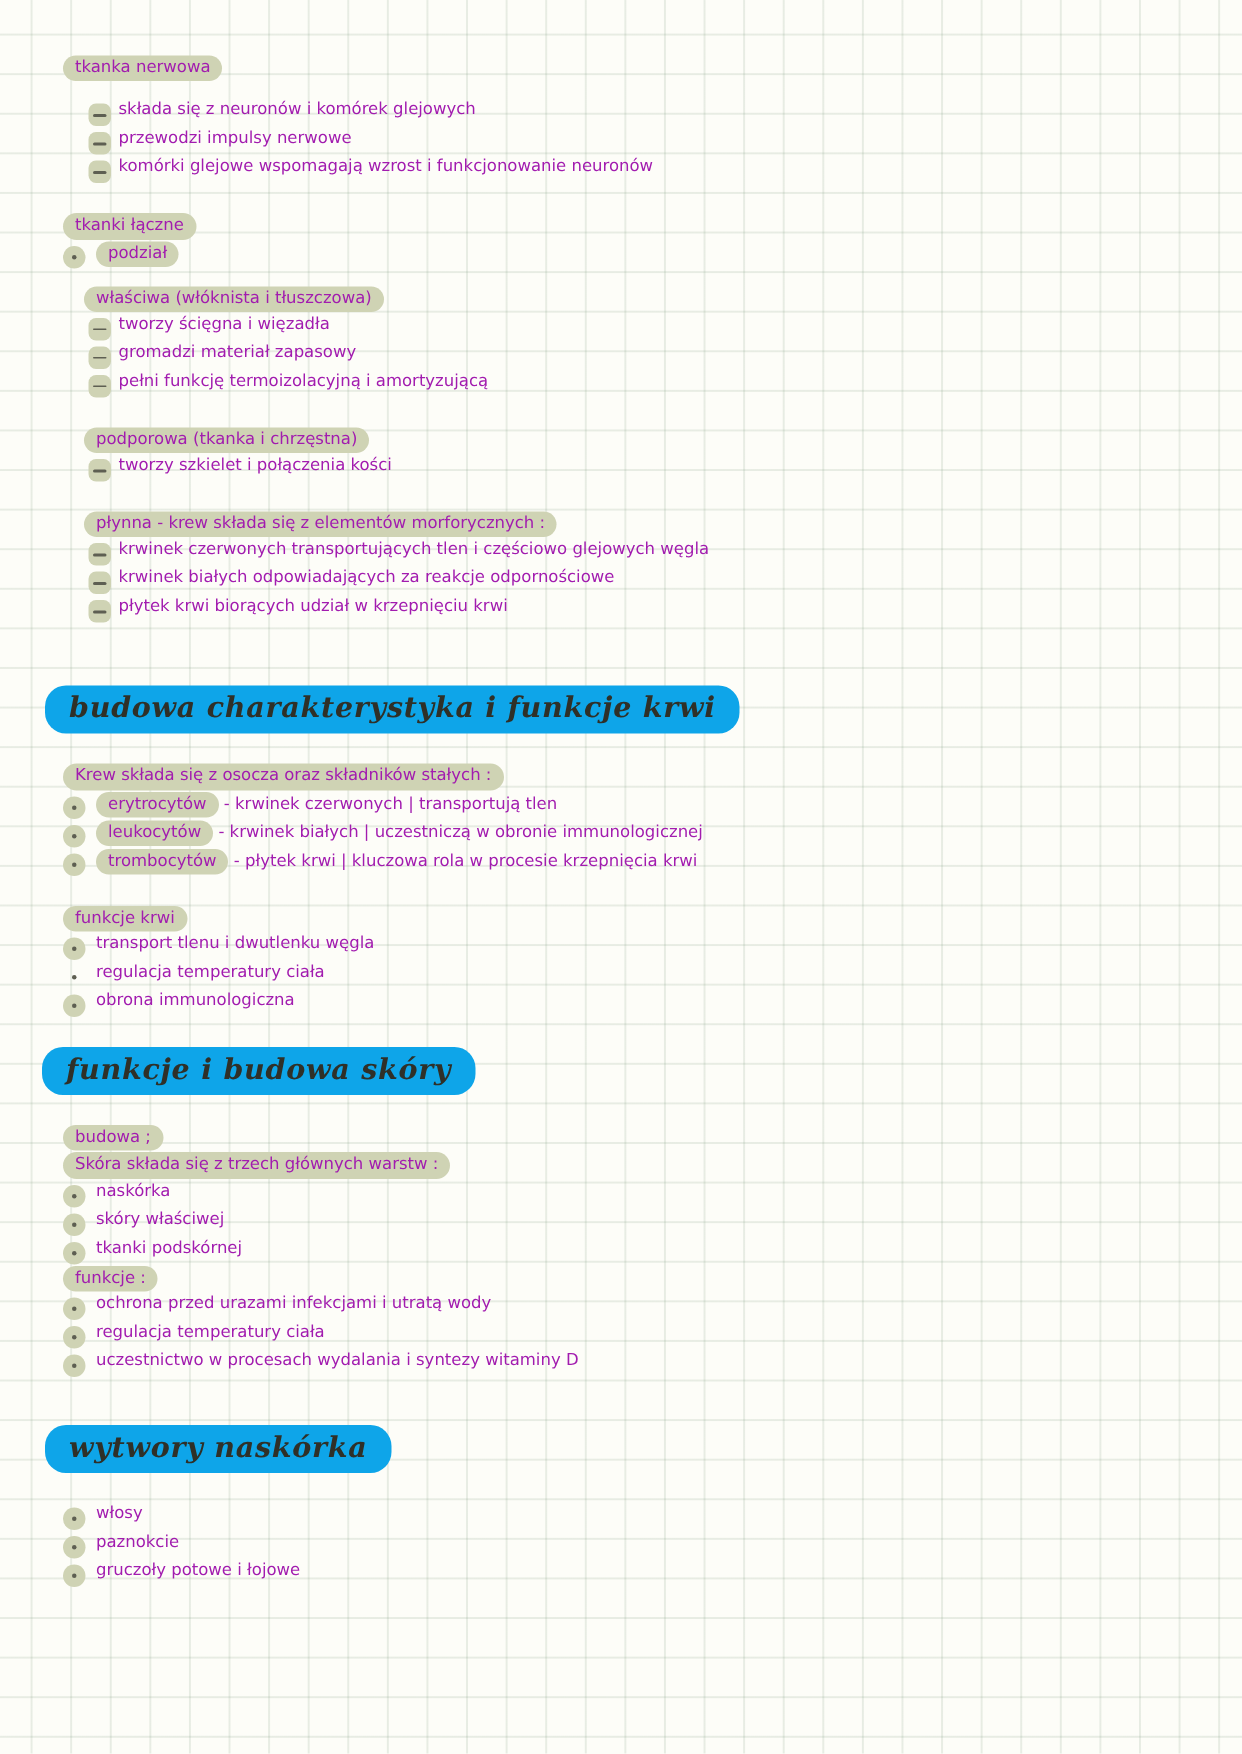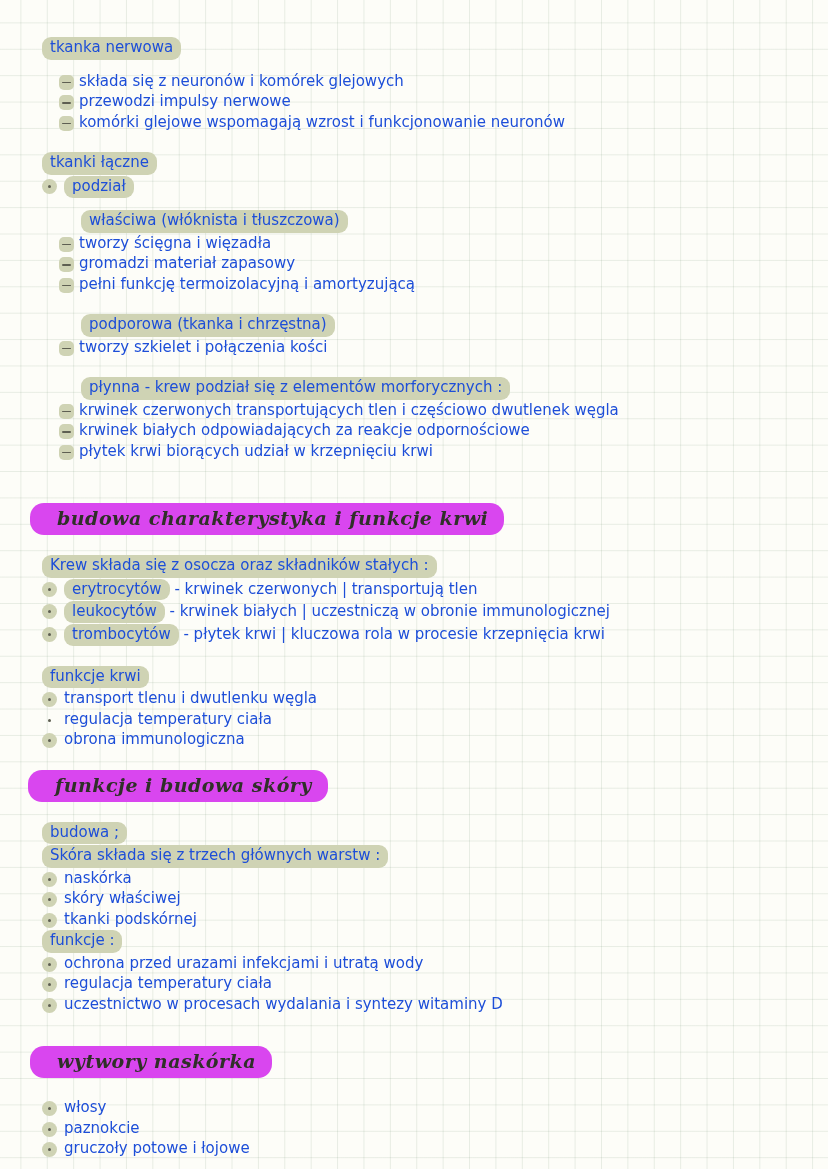--- a/index.html
+++ b/index.html
@@ -40,22 +40,22 @@
     line-height: 1.25;
   }
 
   .line {
     display: flex;
     align-items: flex-start;
     margin: 1px 0;
   }
 
   .txt {
-    font-size: 15px;
-    color: #1d4ed8;
+    font-size: 11px;
+    color: #a21caf;
     line-height: 1.3;
   }
 
   
   .dash {
     flex: 0 0 auto;
     width: 15px;
     height: 15px;
     background: #cfd3b4;
     border-radius: 5px;
@@ -92,32 +92,32 @@
     height: 3px;
     background: #5e5f52;
     border-radius: 50%;
   }
   .dot.plain {
     background: transparent;
   }
 
   .indent-1 { margin-left: 6px; }
   .indent-2 { margin-left: 23px; }
-  .indent-4 { margin-left: 45px; text-align: right; }
+  .indent-4 { margin-left: 20px; text-align: right; }
 
   .section-title {
     font-family: "DejaVu Serif", serif;
     font-size: 19px;
     font-weight: bold;
     font-style: italic;
     letter-spacing: 0.5px;
     color: #2f3028;
-    background: #d946ef;
+    background: #0ea5e9;
     border-radius: 14px;
-    padding: 4px 16px 6px 27px;
+    padding: 4px 16px 6px 16px;
     display: inline-block;
   }
   .gap-s { height: 10px; }
   .gap-m { height: 18px; }
   .gap-l { height: 30px; }
   .gap-xl { height: 40px; }
 
   .group { margin-bottom: 0; }
 </style>
 </head>
@@ -181,25 +181,25 @@
       <span class="hl txt">podporowa (tkanka i chrzęstna)</span>
     </div>
     <div class="line indent-2">
       <span class="dash"></span>
       <span class="txt">tworzy szkielet i połączenia kości</span>
     </div>
 
     <div class="gap-m"></div>
 
     <div class="line indent-4">
-      <span class="hl txt">płynna - krew podział się z elementów morforycznych :</span>
-    </div>
-    <div class="line indent-2">
-      <span class="dash"></span>
-      <span class="txt">krwinek czerwonych transportujących tlen i częściowo dwutlenek węgla</span>
+      <span class="hl txt">płynna - krew składa się z elementów morforycznych :</span>
+    </div>
+    <div class="line indent-2">
+      <span class="dash"></span>
+      <span class="txt">krwinek czerwonych transportujących tlen i częściowo glejowych węgla</span>
     </div>
     <div class="line indent-2">
       <span class="dash"></span>
       <span class="txt">krwinek białych odpowiadających za reakcje odpornościowe</span>
     </div>
     <div class="line indent-2">
       <span class="dash"></span>
       <span class="txt">płytek krwi biorących udział w krzepnięciu krwi</span>
     </div>
   </div>

